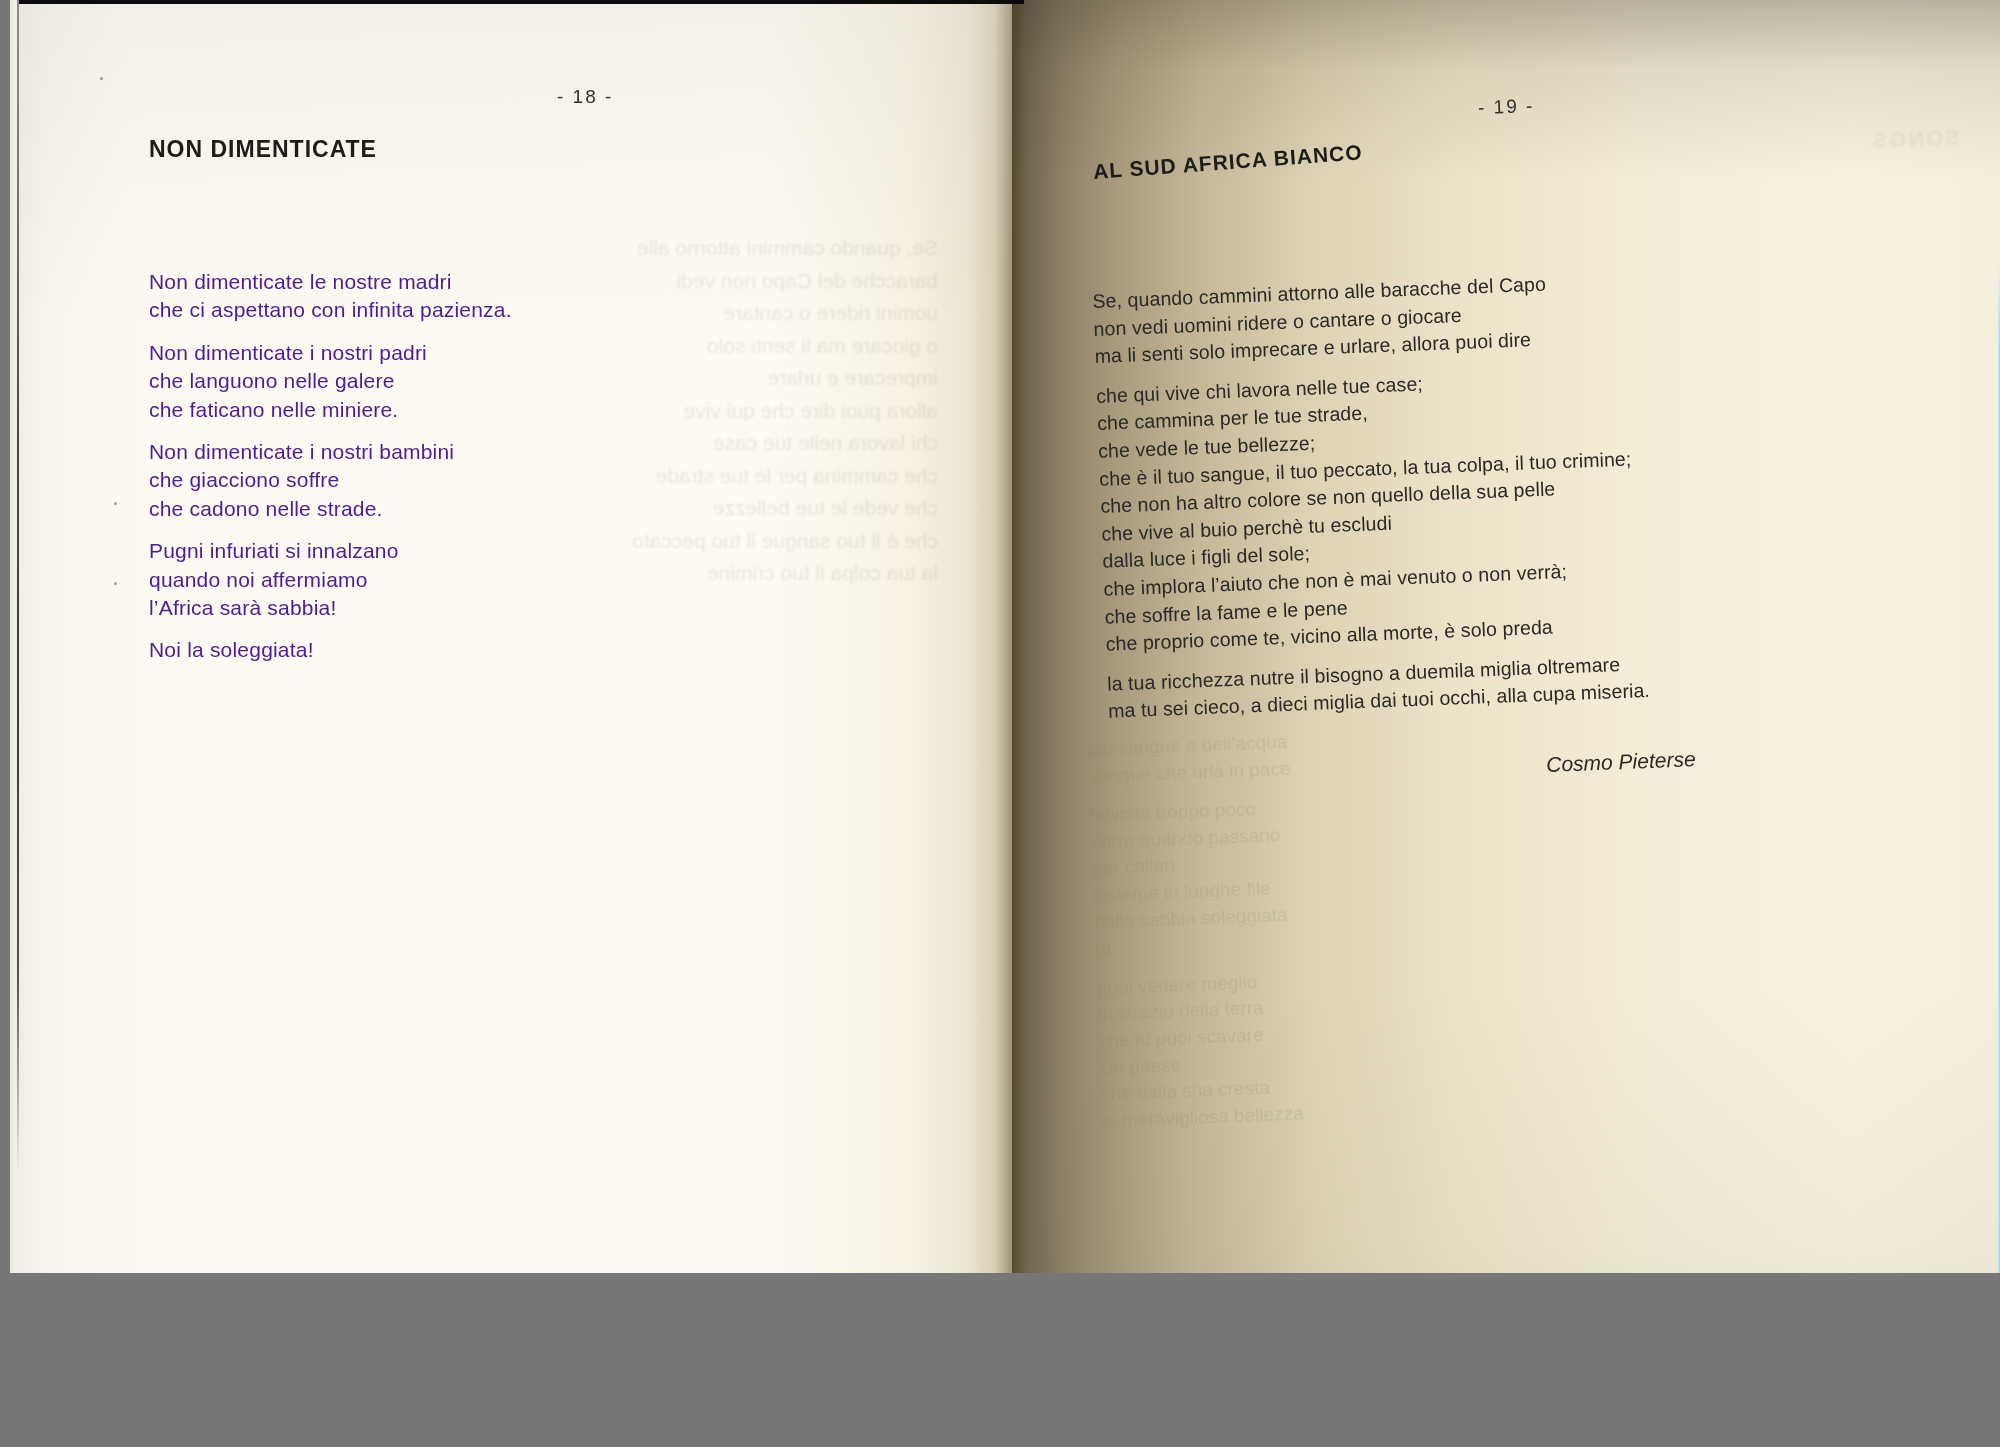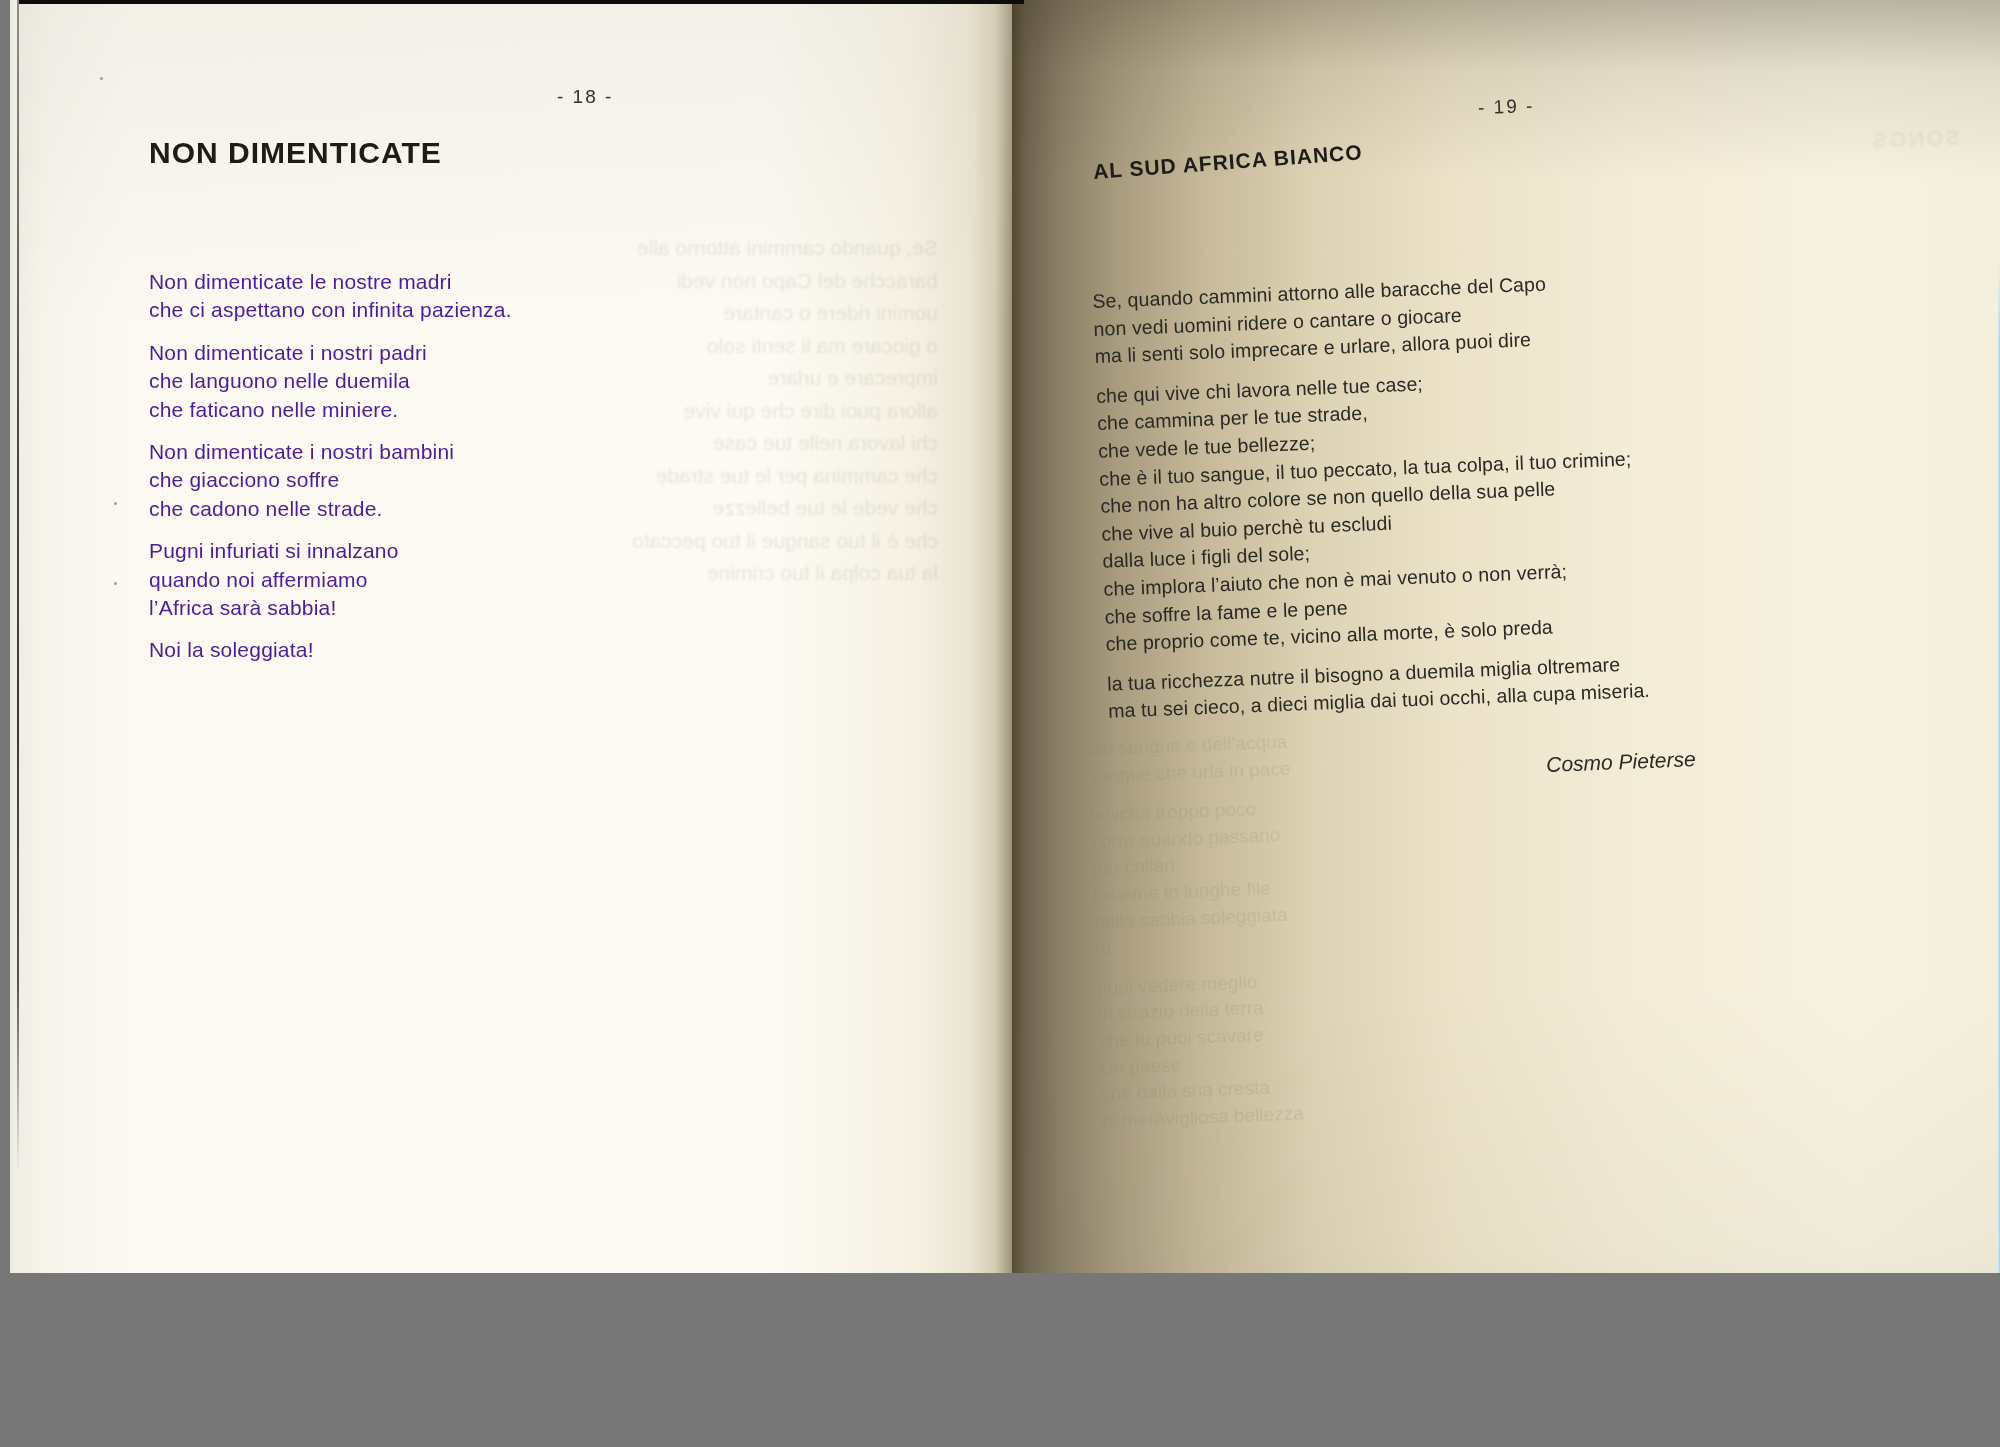--- a/index.html
+++ b/index.html
@@ -37,21 +37,21 @@
     background:linear-gradient(180deg,#f4eedd 0%,rgba(244,238,221,0) 100%);}
   .gutter-bottom-triangle{
     position:absolute;left:1000px;top:1430px;width:78px;height:17px;
     background:#2e2a1c;clip-path:polygon(10% 100%,32% 0,100% 100%);opacity:.92;
   }
   
   .pnum{position:absolute;font-size:19px;color:#33312c;letter-spacing:2px;}
   #pnum-left{left:547px;top:86px;}
   #pnum-right{left:1468px;top:96px;transform:rotate(-2deg);}
   .title{position:absolute;font-weight:bold;color:#1d1c18;letter-spacing:1px;}
-  #title-left{left:139px;top:136px;font-size:30px;}
+  #title-left{left:139px;top:136px;font-size:23px;}
   #title-right{left:1084px;top:160px;font-size:21px;transform:rotate(-4.2deg);transform-origin:0 100%;}
   .poem .line{display:block;}
   .poem p.stanza{margin:0;padding:0;}
   #poem-left{position:absolute;left:139px;top:268px;font-size:21px;line-height:28.4px;color:#4c1d95;letter-spacing:.2px;}
   #poem-left p.stanza{margin-bottom:14px;}
   #right-content{position:absolute;left:1082px;top:288px;width:660px;transform:rotate(-2.2deg);transform-origin:0 0;}
   #poem-right{font-size:19.5px;line-height:27.6px;color:#2a2924;letter-spacing:.1px;}
   #poem-right p.stanza{margin:0 0 12px 0;}
   #author{display:block;margin-top:44px;width:585px;text-align:right;font-style:italic;font-size:21px;color:#2a2924;}
   
@@ -107,21 +107,21 @@
 
   <div id="pnum-left" class="pnum">- 18 -</div>
   <div id="title-left" class="title">NON DIMENTICATE</div>
   <div id="poem-left" class="poem">
       <p class="stanza">
         <span class="line">Non dimenticate le nostre madri</span>
         <span class="line">che ci aspettano con infinita pazienza.</span>
       </p>
       <p class="stanza">
         <span class="line">Non dimenticate i nostri padri</span>
-        <span class="line">che languono nelle duemila</span>
+        <span class="line">che languono nelle galere</span>
         <span class="line">che faticano nelle miniere.</span>
       </p>
       <p class="stanza">
         <span class="line">Non dimenticate i nostri bambini</span>
         <span class="line">che giacciono soffre</span>
         <span class="line">che cadono nelle strade.</span>
       </p>
       <p class="stanza">
         <span class="line">Pugni infuriati si innalzano</span>
         <span class="line">quando noi affermiamo</span>

